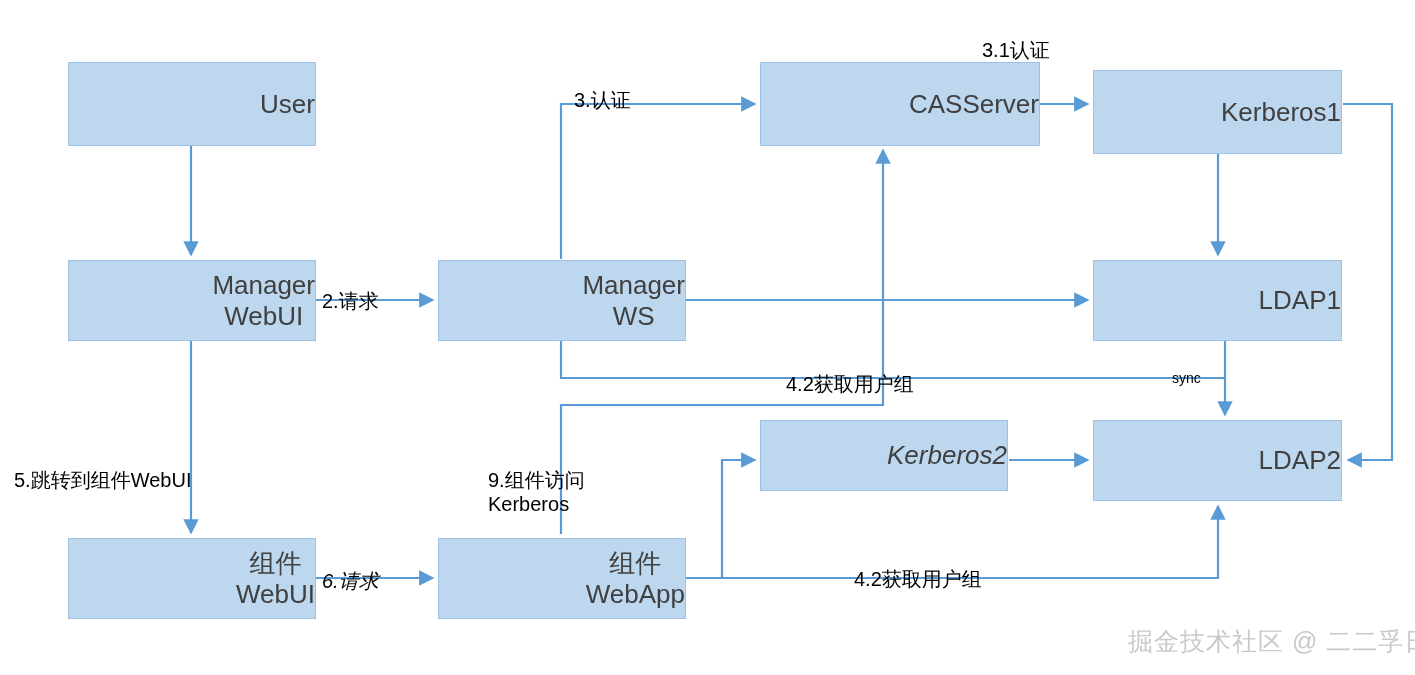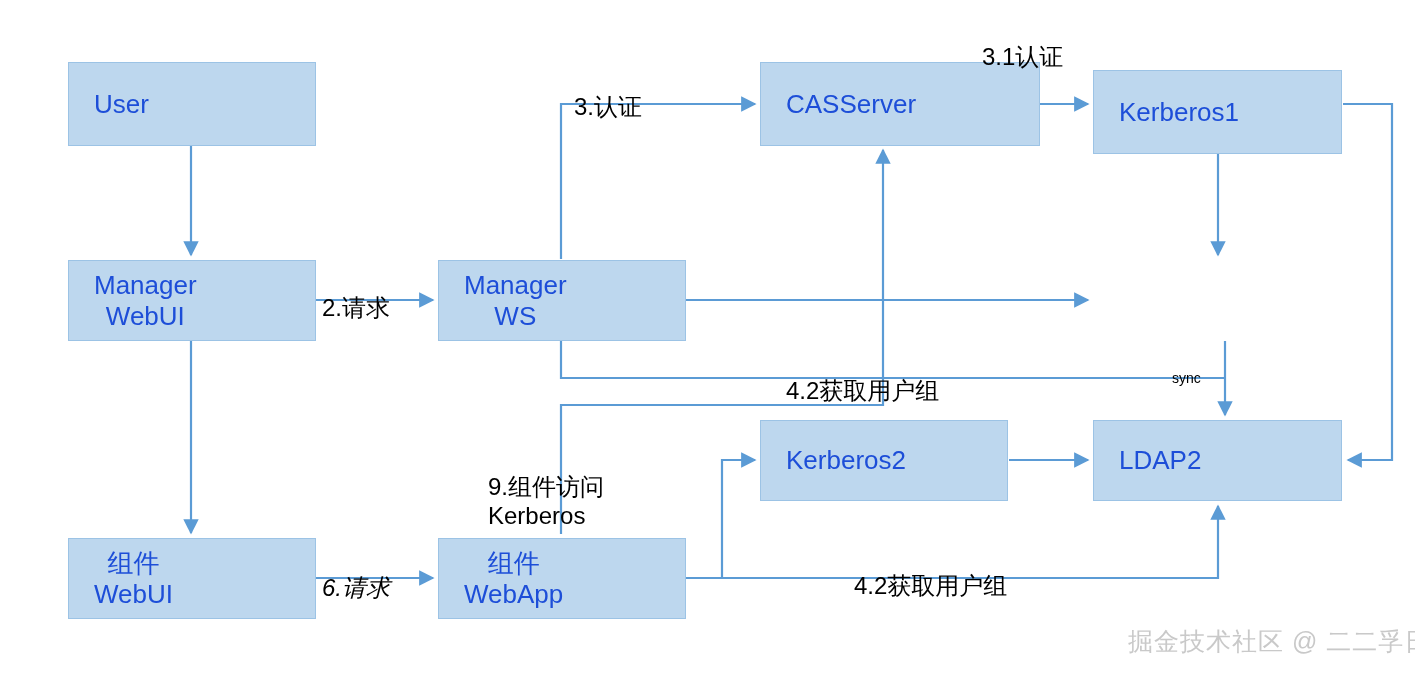--- a/index.html
+++ b/index.html
@@ -24,33 +24,33 @@
     width: 1415px;
     height: 675px;
   }
   .node-box {
     position: absolute;
     box-sizing: border-box;
     background: #bdd7ee;
     border: 1px solid #9cc3e5;
     display: flex;
     align-items: center;
-    justify-content: flex-start;
+    justify-content: flex-end;
     text-align: center;
-    color: #1d4ed8;
+    color: #404040;
     font-size: 26px;
     line-height: 1.18;
     font-family: "Liberation Sans", "DejaVu Sans", sans-serif;
     white-space: pre-line;
     padding-left: 25px;
   }
   .edge-label {
     position: absolute;
     color: #000000;
-    font-size: 24px;
+    font-size: 20px;
     line-height: 1.2;
     font-family: "Liberation Sans", "DejaVu Sans", sans-serif;
     white-space: pre-line;
     text-align: center;
     background: transparent;
   }
   .edge-label.small {
     font-size: 14px;
   }
   .watermark {
@@ -129,28 +129,31 @@
 
   <div class="node-box" style="left:438px; top:538px; width:248px; height:81px;">
     <span>组件
 WebApp</span>
   </div>
 
   <div class="node-box" style="left:760px; top:62px; width:280px; height:84px;">
     <span>CASServer</span>
   </div>
 
-  <div class="node-box" style="left:760px; top:420px; width:248px; height:81px;">
+  <div class="node-box" style="left:760px; top:420px; width:248px; height:71px;font-style:italic;">
     <span>Kerberos2</span>
   </div>
 
   <div class="node-box" style="left:1093px; top:62px; width:249px; height:84px;margin-top:8px;">
     <span>Kerberos1</span>
   </div>
 
+  <div class="node-box" style="left:1093px; top:260px; width:249px; height:81px;">
+    <span>LDAP1</span>
+  </div>
 
   <div class="node-box" style="left:1093px; top:420px; width:249px; height:81px;">
     <span>LDAP2</span>
   </div>
 
 
   <div class="edge-label" style="left:322px; top:265px;">
     <span>2.请求</span>
   </div>
 
@@ -164,20 +167,23 @@
 
 
   <div class="edge-label" style="left:786px; top:348px;">
     <span>4.2获取用户组</span>
   </div>
 
   <div class="edge-label small" style="left:1172px; top:353px;">
     <span>sync</span>
   </div>
 
+  <div class="edge-label" style="left:14px; top:444px;">
+    <span>5.跳转到组件WebUI</span>
+  </div>
 
   <div class="edge-label" style="left:322px; top:545px;font-style:italic;">
     <span>6.请求</span>
   </div>
 
   <div class="edge-label" style="left:488px; top:444px; width:140px; text-align:left;">
     <span>9.组件访问
 Kerberos</span>
   </div>
 

